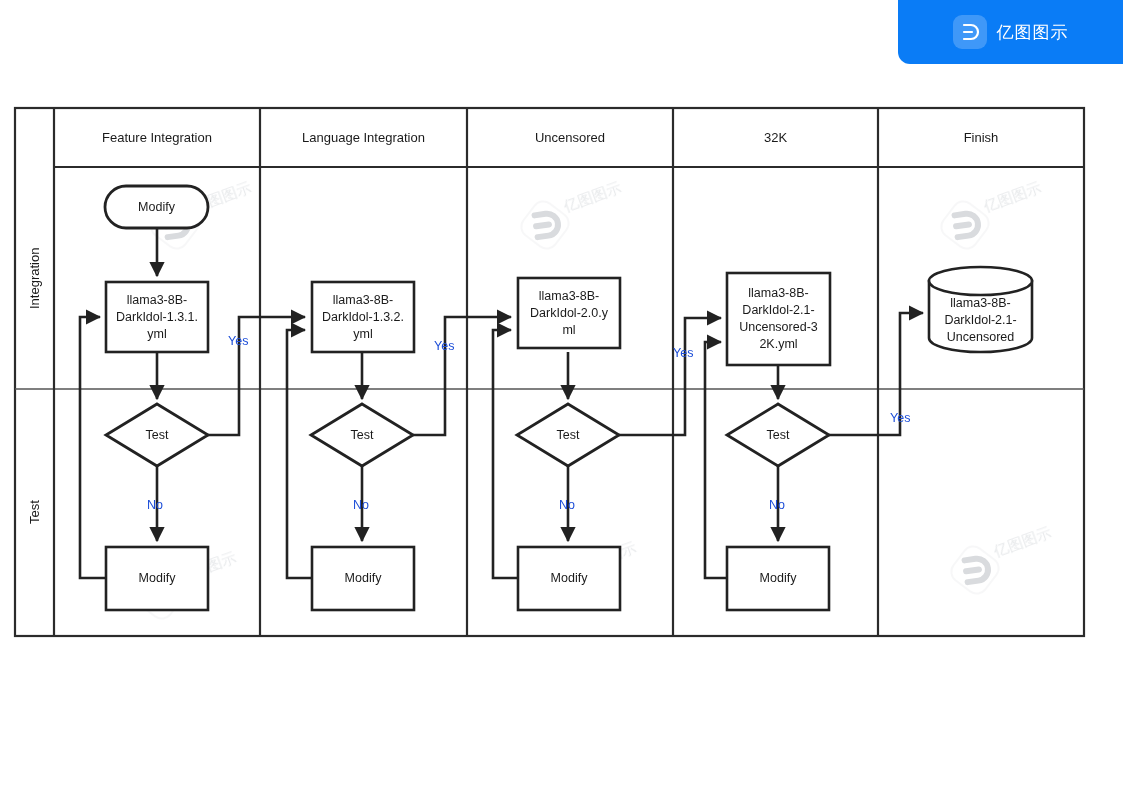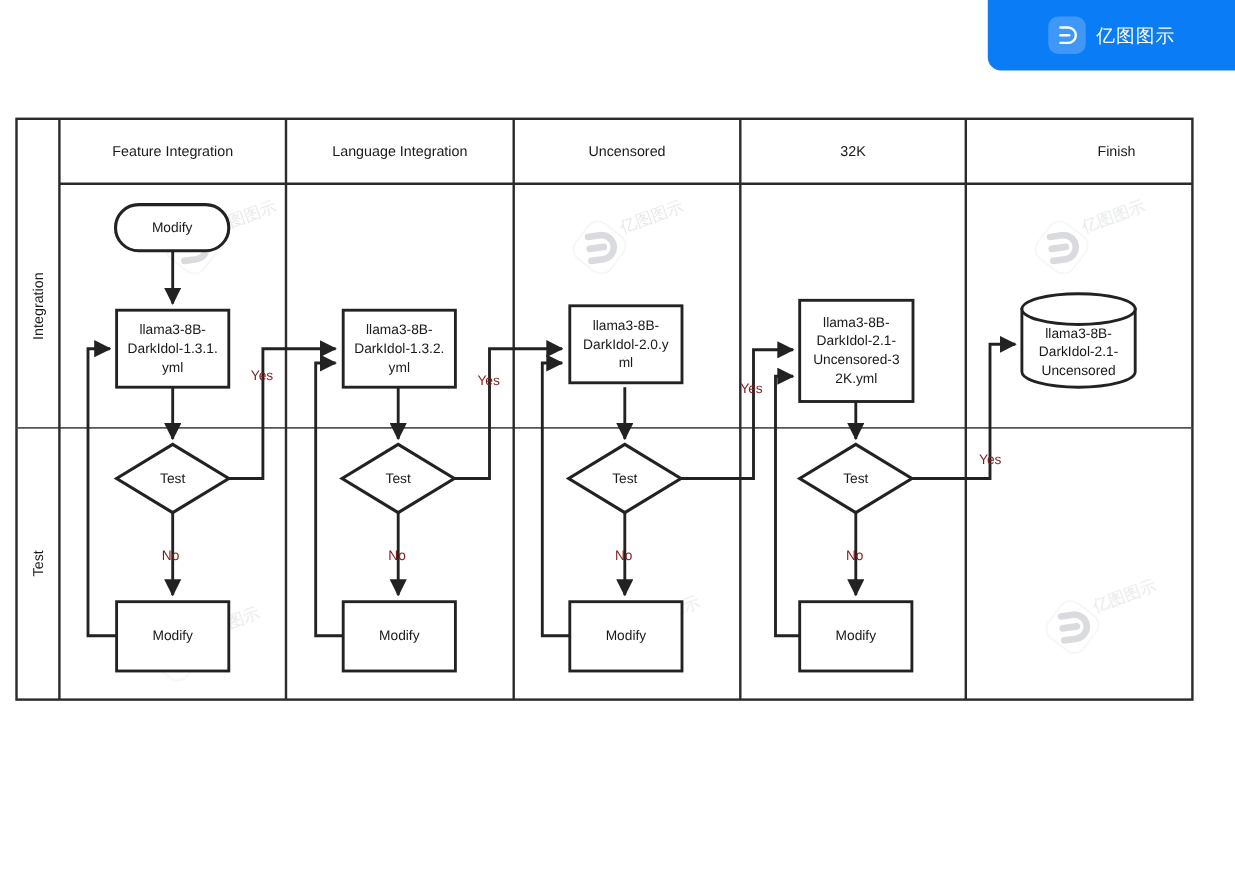--- a/index.html
+++ b/index.html
@@ -88,21 +88,21 @@
     color: #1a1a1a;
     display: flex;
     align-items: center;
     justify-content: center;
     writing-mode: vertical-rl;
     transform: rotate(180deg);
   }
   .edge-label {
     position: absolute;
     font-size: 12.5px;
-    color: #7f1d1d;
+    color: #1d4ed8;
     white-space: nowrap;
   }
 </style>
 </head>
 <body>
 
 <div id="brand-badge">
   <span class="logo-tile">
     <svg width="22" height="22" viewBox="0 0 22 22" aria-hidden="true">
       <path d="M5 4 H12 A7 7 0 0 1 12 18 H5" fill="none" stroke="#ffffff" stroke-width="2.2" stroke-linecap="round" stroke-linejoin="round"></path>
@@ -222,21 +222,21 @@
       <rect x="312" y="547" width="102" height="63" stroke-width="2.6"></rect>
       <rect x="518" y="547" width="102" height="63" stroke-width="2.6"></rect>
       <rect x="727" y="547" width="102" height="63" stroke-width="2.6"></rect>
     </g>
   </svg>
 
   <div class="phase-label" style="left:54px;  top:108px; width:206px; height:59px;">Feature Integration</div>
   <div class="phase-label" style="left:260px; top:108px; width:207px; height:59px;">Language Integration</div>
   <div class="phase-label" style="left:467px; top:108px; width:206px; height:59px;">Uncensored</div>
   <div class="phase-label" style="left:673px; top:108px; width:205px; height:59px;border-radius:13px;">32K</div>
-  <div class="phase-label" style="left:878px; top:108px; width:206px; height:59px;padding-left:34px;">Finish</div>
+  <div class="phase-label" style="left:878px; top:108px; width:206px; height:59px;">Finish</div>
 
   <div class="lane-label" style="left:15px; top:167px; width:39px; height:222px;">Integration</div>
   <div class="lane-label" style="left:15px; top:389px; width:39px; height:247px;">Test</div>
 
   <div class="node-label" style="left:105px; top:186px; width:103px; height:42px;">Modify</div>
   <div class="node-label" style="left:106px; top:282px; width:102px; height:70px;">llama3-8B-
 DarkIdol-1.3.1.
 yml</div>
   <div class="node-label" style="left:312px; top:282px; width:102px; height:70px;">llama3-8B-
 DarkIdol-1.3.2.

